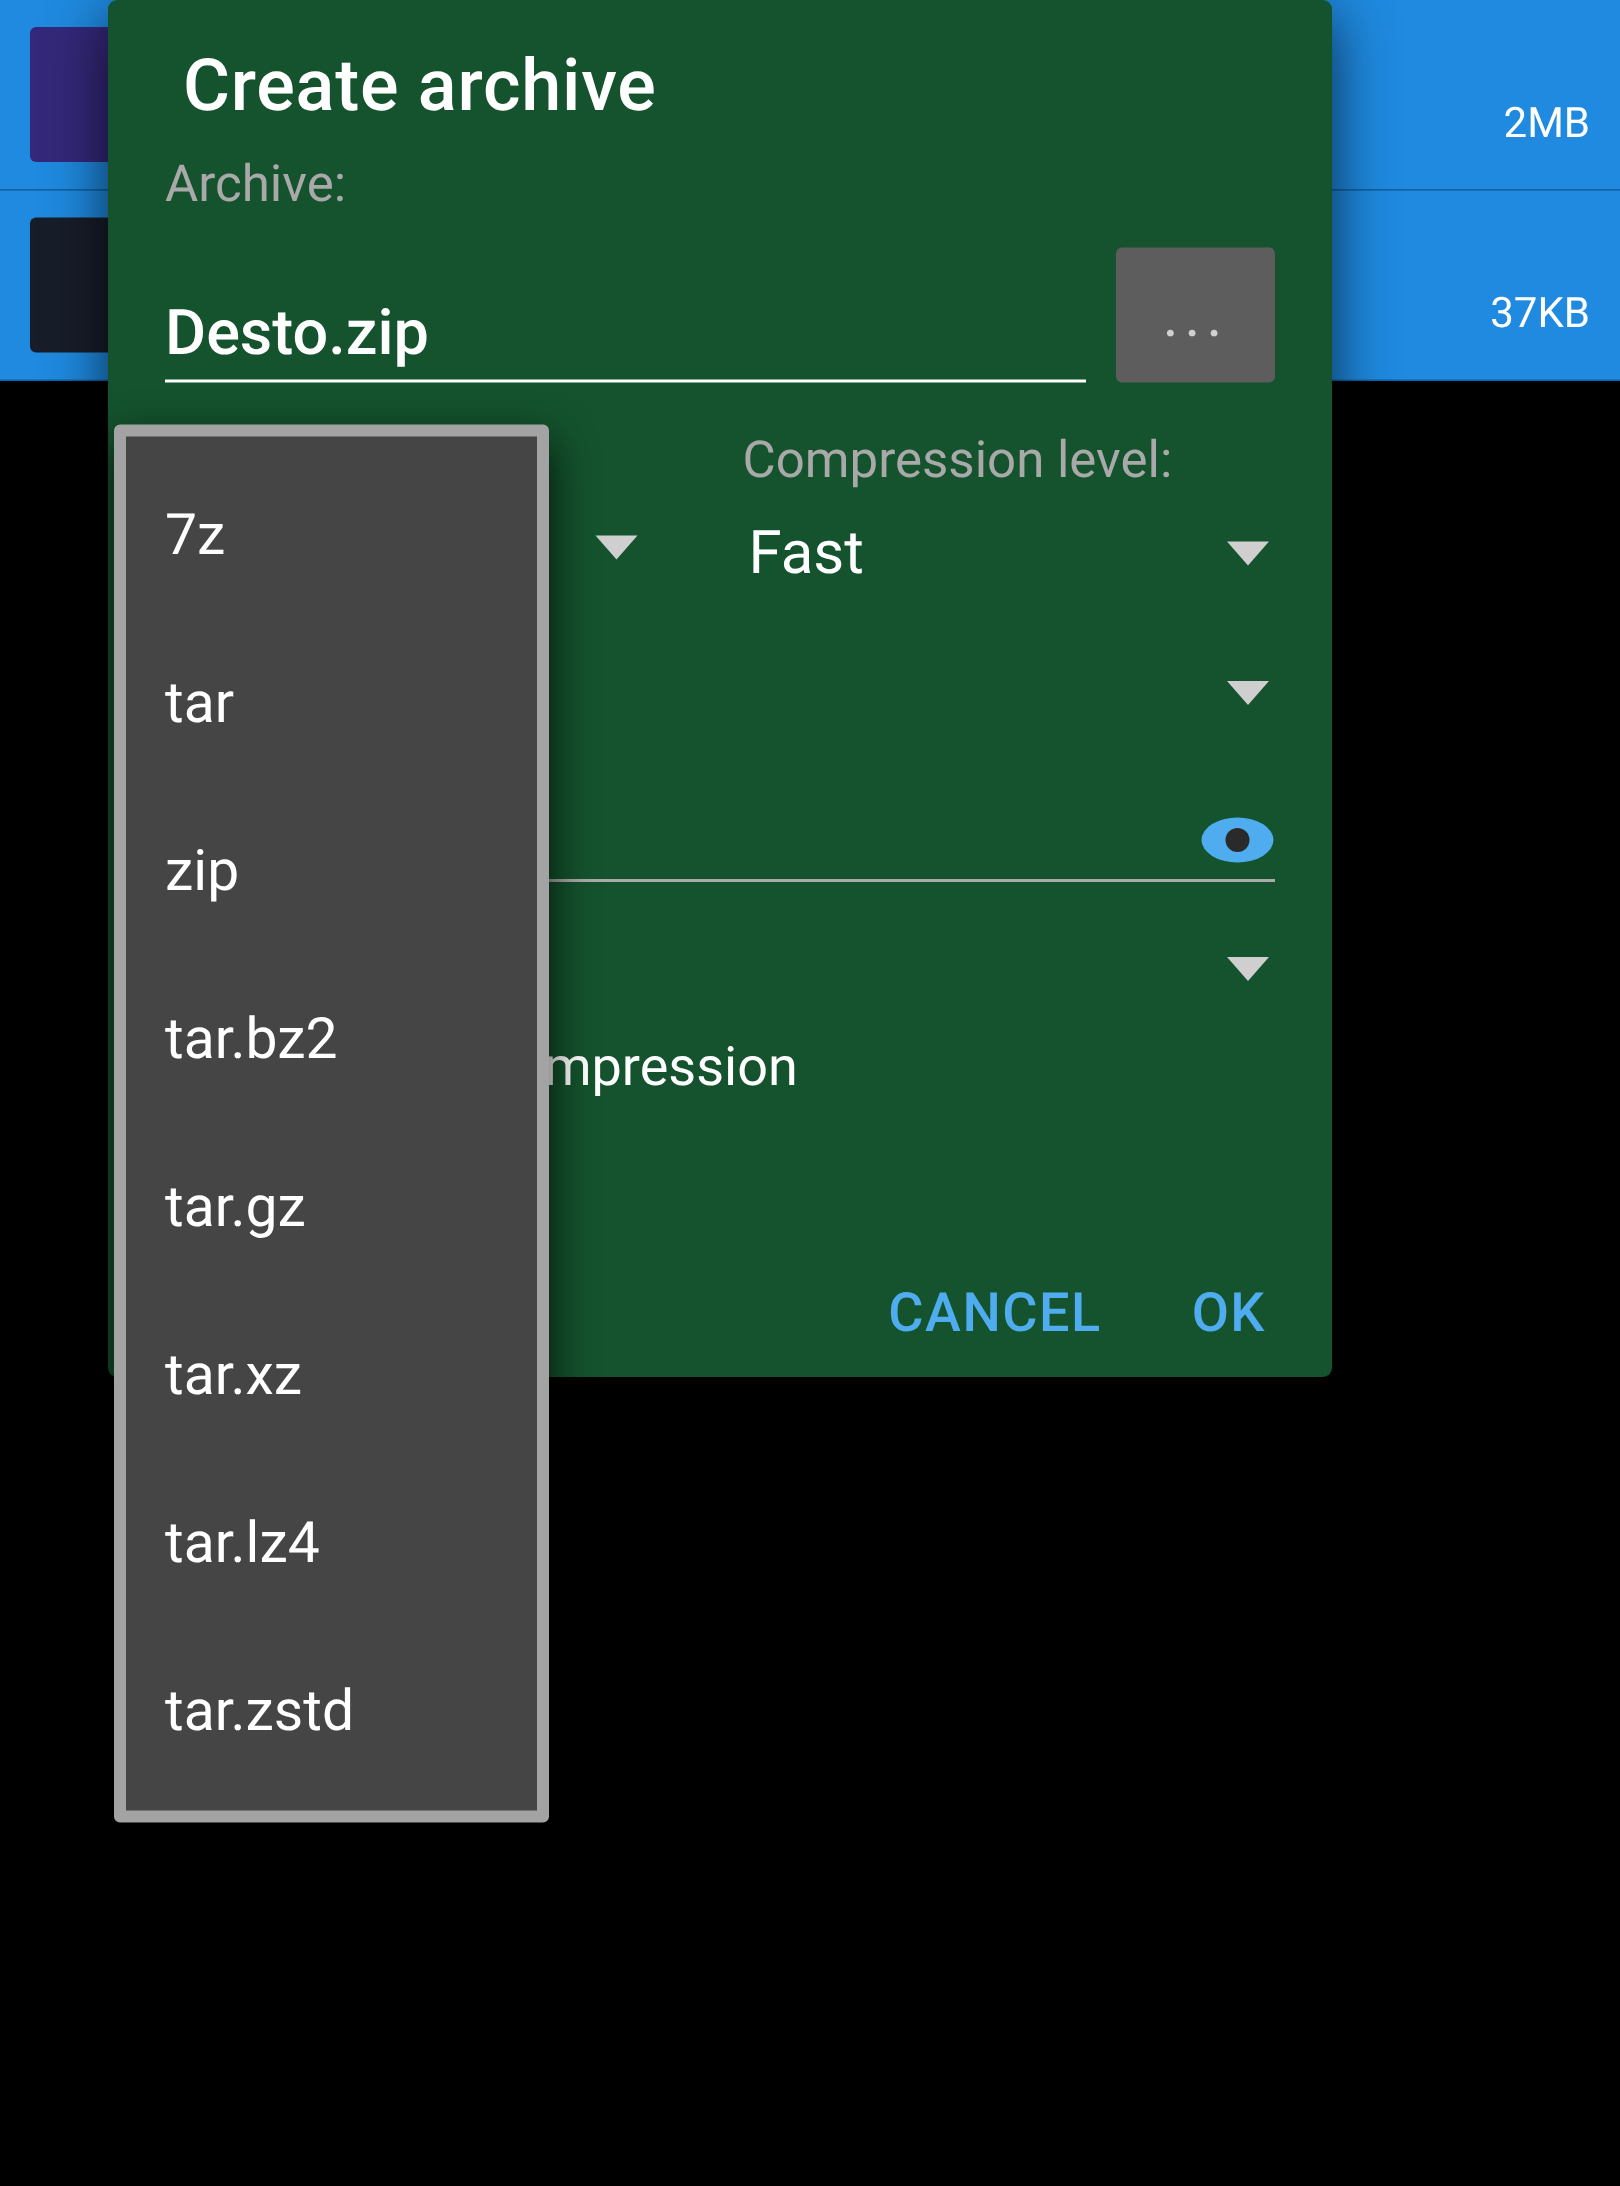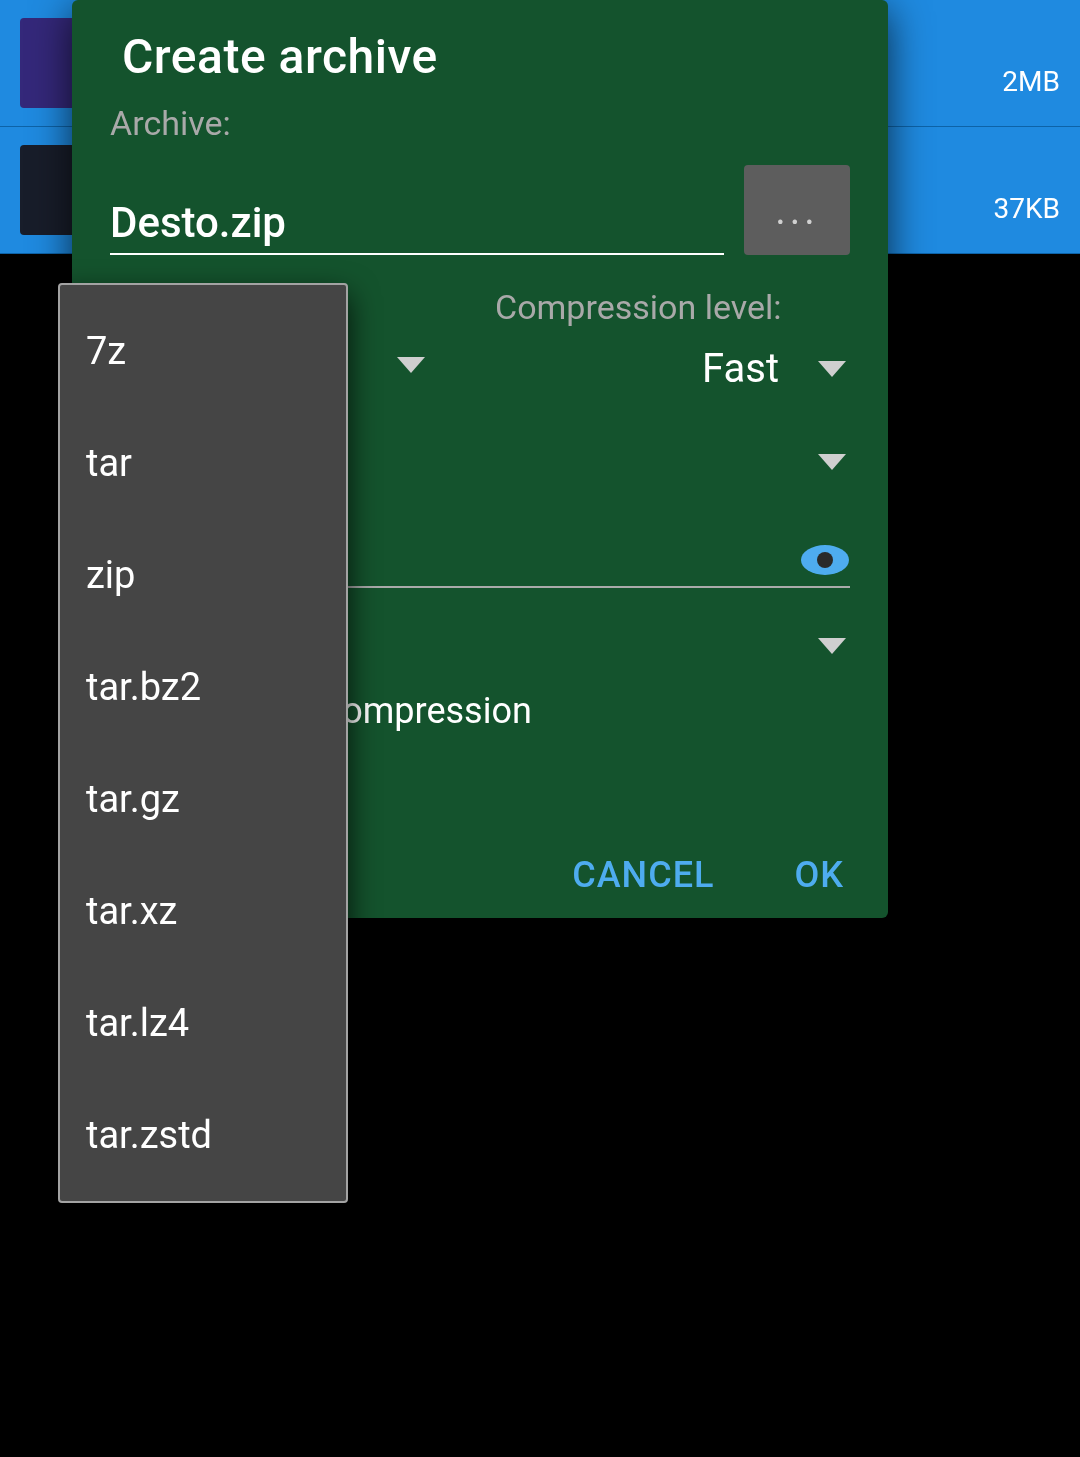--- a/index.html
+++ b/index.html
@@ -94,21 +94,21 @@
     }
     .two-col {
       display: flex;
       gap: 30px;
       margin-top: 22px;
     }
     .col { flex: 1; }
     .spinner {
       display: flex;
       align-items: center;
-      justify-content: flex-end;
+      justify-content: space-between;
       margin-top: 12px;
       padding: 6px 4px;
       gap: 39px;
     }
     .spinner .sel {
       font-size: 40px;
       color: #fff;
     }
     .tri {
       width: 0; height: 0;
@@ -159,41 +159,41 @@
     .check-box {
       width: 36px; height: 36px;
       border: 3px solid #a9a9a9;
       border-radius: 3px;
       background: transparent;
       flex-shrink: 0;
     }
     .dialog-buttons {
       display: flex;
       justify-content: flex-end;
-      gap: 80px;
+      gap: 60px;
       margin-top: 50px;
       padding-right: 6px;
     }
     .dialog-buttons .dbtn {
       font-size: 36px;
       font-weight: 500;
       color: #4eacef;
       letter-spacing: 1px;
     }
 
     
     .dropdown-popup {
       position: absolute;
       top: 283px;
-      left: 58px;
+      left: 76px;
       width: 290px;
       background: #454545;
       border-radius: 4px;
       box-shadow: 0 12px 30px rgba(0,0,0,0.8);
-      border: 2px solid #a3a3a3;
+      border: 8px solid #a3a3a3;
       padding: 10px 0;
     }
     .dropdown-item {
       padding: 34px 26px;
       font-size: 38px;
       color: #fff;
     }
 
     
     .format-tri-only {

